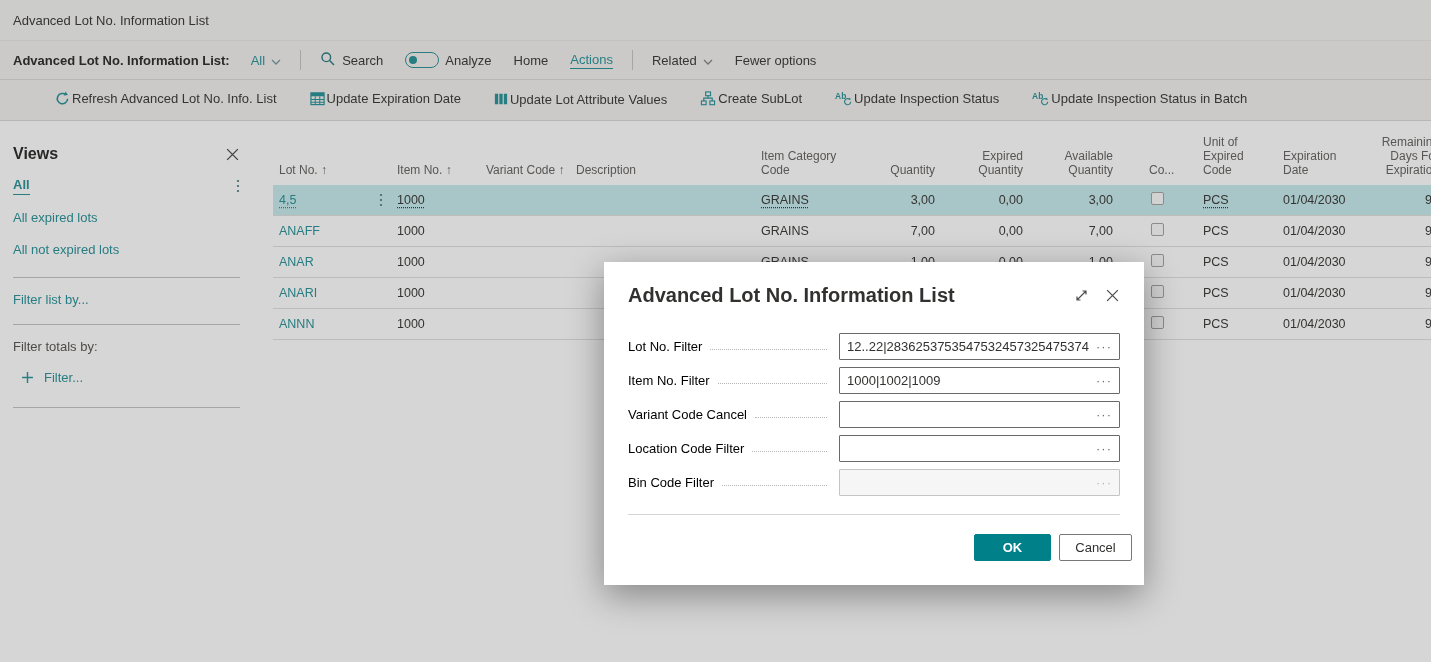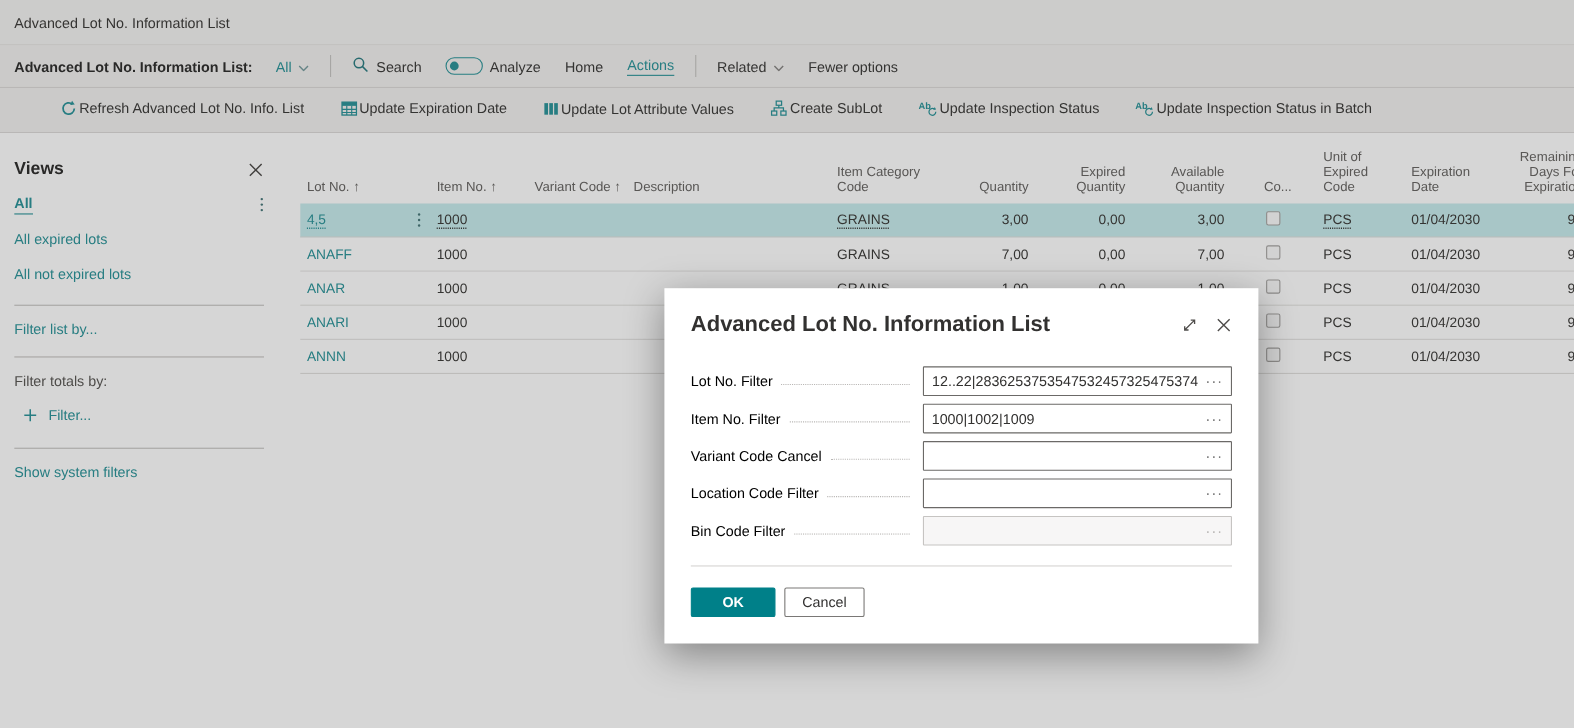--- a/index.html
+++ b/index.html
@@ -60,21 +60,21 @@
   .dlg-fields { padding:26px 24px 0 24px; }
   .field-row { display:flex; align-items:center; height:27px; margin-bottom:7px; }
   .field-label { font-size:13px; color:#000000; white-space:nowrap; }
   .leader { flex:1; border-bottom:1px dotted #b8b6b4; margin:6px 12px 0 8px; }
   .field-box { width:281px; height:27px; border:1px solid #6b6967; border-radius:1px; display:flex; align-items:center; padding-left:7px; flex:none; }
   .field-box input { border:none; outline:none; background:transparent; font:13px "Liberation Sans", sans-serif; color:#323130; flex:1; min-width:0; padding:0; }
   .assist { color:#6b6b6b; font-size:13px; letter-spacing:1px; padding:0 7px; cursor:pointer; }
   .field-box.disabled { border-color:#c6c4c2; background:#f7f6f6; }
   .field-box.disabled .assist { color:#b5b3b1; }
   .dlg-div { border-top:1px solid #d6d4d2; margin:18px 24px 0 24px; }
-  .dlg-footer { display:flex; justify-content:flex-start; gap:8px; padding:19px 12px 0 24px; }
+  .dlg-footer { display:flex; justify-content:flex-end; gap:8px; padding:19px 12px 0 24px; }
   .btn { height:27px; font:13px "Liberation Sans", sans-serif; border-radius:2px; cursor:pointer; }
   .btn-ok { width:77px; background:#008089; color:#fff; font-weight:700; border:1px solid #008089; }
   .btn-cancel { width:73px; background:#fff; color:#323130; border:1px solid #7a7876; }
 </style>
 </head>
 <body>
 
 <div class="app">
 
   <div class="titlebar">
@@ -207,23 +207,20 @@
       <div class="muted">Filter totals by:</div>
       <div class="filter-add">
         <span style="display:flex;">
             <svg width="13" height="13" viewBox="0 0 12 12">
               <path d="M6 1v10M1 6h10" stroke="#2f969b" stroke-width="1.3"></path>
             </svg>
           </span>
         <span>Filter...</span>
       </div>
       <div class="panel-div" style="margin-top:22px;"></div>
-      <div class="view-item">
-          <span class="lbl">Show system filters</span>
-        </div>
     </div>
 
     <div class="table-area">
       <div class="tgrid thead">
         <div class="cell-pad">Lot No. ↑</div>
         <div></div>
         <div class="cell-pad">Item No. ↑</div>
         <div class="cell-pad">Variant Code ↑</div>
         <div class="cell-pad">Description</div>
         <div class="cell-pad">Item Category Code</div>

